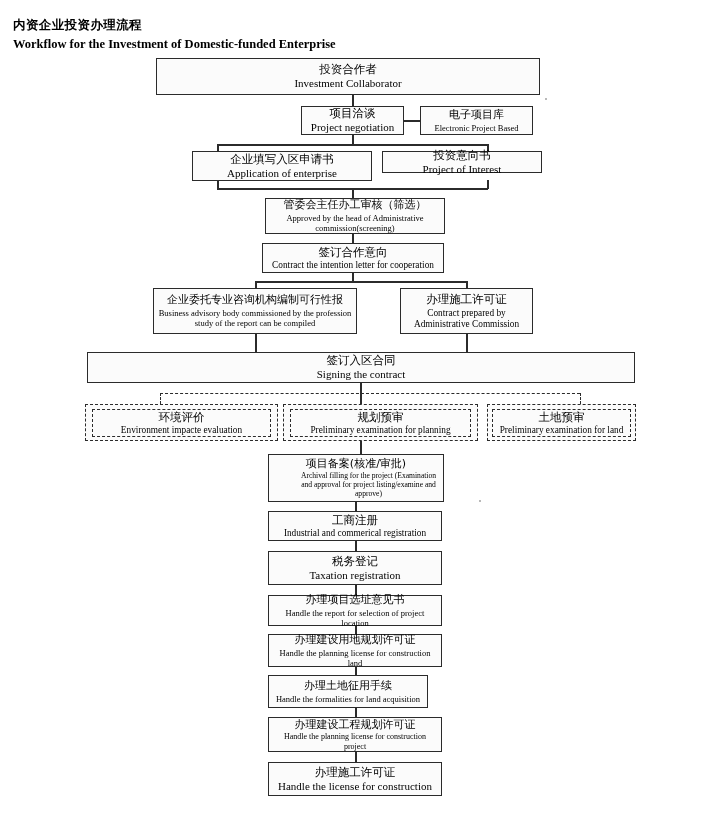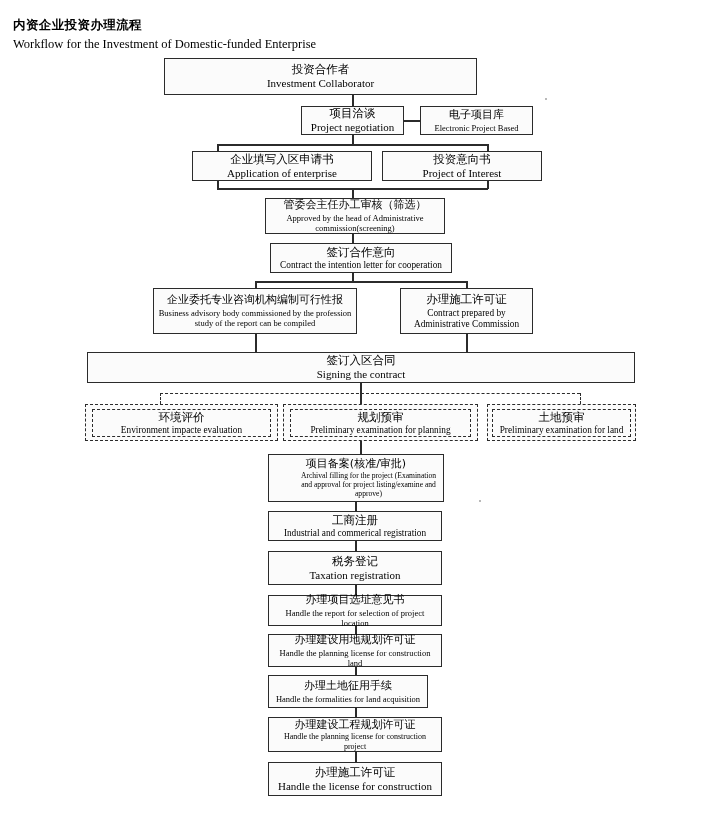--- a/index.html
+++ b/index.html
@@ -24,21 +24,21 @@
   #title-cn {
     font-family: Liberation Mono, monospace;
     font-size: 12.5px;
     font-weight: 700;
     letter-spacing: 0.4px;
     white-space: nowrap;
   }
   #title-en {
     font-family: "Liberation Serif", "DejaVu Serif", serif;
     font-size: 12.5px;
-    font-weight: 400;
+    font-weight: 700;
     white-space: nowrap;
     margin-top: 1px;
   }
 
   
   .node {
     position: absolute;
     border: 1.6px solid #2b2b2b;
     background: #fbfbfb;
     display: flex;
@@ -158,51 +158,51 @@
 <div class="vline" style="left:355px; top:585px; height:10px;"></div>
 
 <div class="vline" style="left:355px; top:626px; height:8px;"></div>
 
 <div class="vline" style="left:355px; top:667px; height:8px;"></div>
 
 <div class="vline" style="left:355px; top:708px; height:9px;"></div>
 
 <div class="vline" style="left:355px; top:752px; height:10px;"></div>
 
-<div class="node" style="left:164px; top:58px; width:313px; height:37px;">
+<div class="node" style="left:156px; top:58px; width:384px; height:37px;">
   <div class="cn">投资合作者</div>
   <div class="en">Investment Collaborator</div>
 </div>
 
 <div class="node" style="left:301px; top:106px; width:103px; height:29px;">
   <div class="cn">项目洽谈</div>
   <div class="en">Project negotiation</div>
 </div>
 
 <div class="node small" style="left:420px; top:106px; width:113px; height:29px;">
   <div class="cn">电子项目库</div>
   <div class="en">Electronic Project Based</div>
 </div>
 
 <div class="node" style="left:192px; top:151px; width:180px; height:30px;">
   <div class="cn">企业填写入区申请书</div>
   <div class="en">Application of enterprise</div>
 </div>
 
-<div class="node" style="left:382px; top:151px; width:160px; height:30px;">
+<div class="node" style="left:382px; top:151px; width:160px; height:22px;">
   <div class="cn">投资意向书</div>
   <div class="en">Project of Interest</div>
 </div>
 
 <div class="node small" style="left:265px; top:198px; width:180px; height:36px;">
   <div class="cn">管委会主任办工审核（筛选）</div>
   <div class="en">Approved by the head of Administrative commission(screening)</div>
 </div>
 
-<div class="node mid" style="left:262px; top:243px; width:182px; height:30px;margin-left:8px;">
+<div class="node mid" style="left:262px; top:243px; width:182px; height:30px;">
   <div class="cn">签订合作意向</div>
   <div class="en">Contract the intention letter for cooperation</div>
 </div>
 
 <div class="node small" style="left:153px; top:288px; width:204px; height:46px;">
   <div class="cn">企业委托专业咨询机构编制可行性报</div>
   <div class="en">Business advisory body commissioned by the profession study of the report can be compiled</div>
 </div>
 
 <div class="node mid" style="left:400px; top:288px; width:133px; height:46px;">

